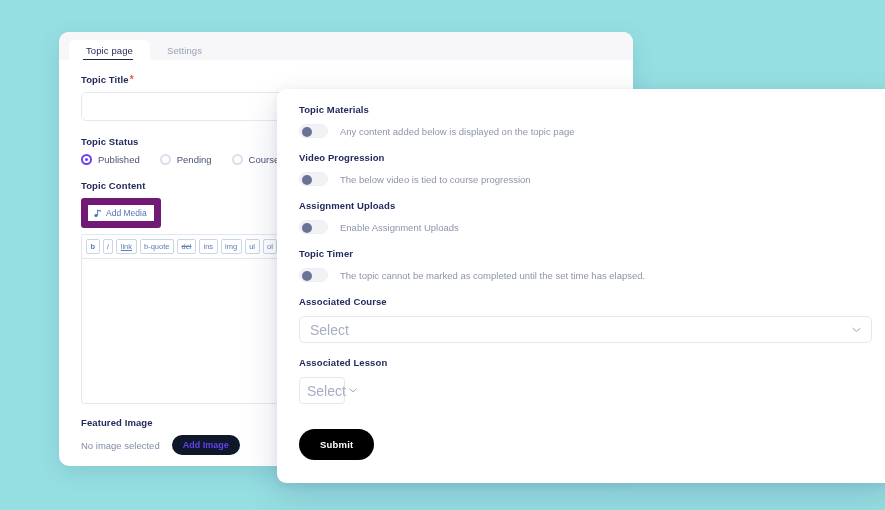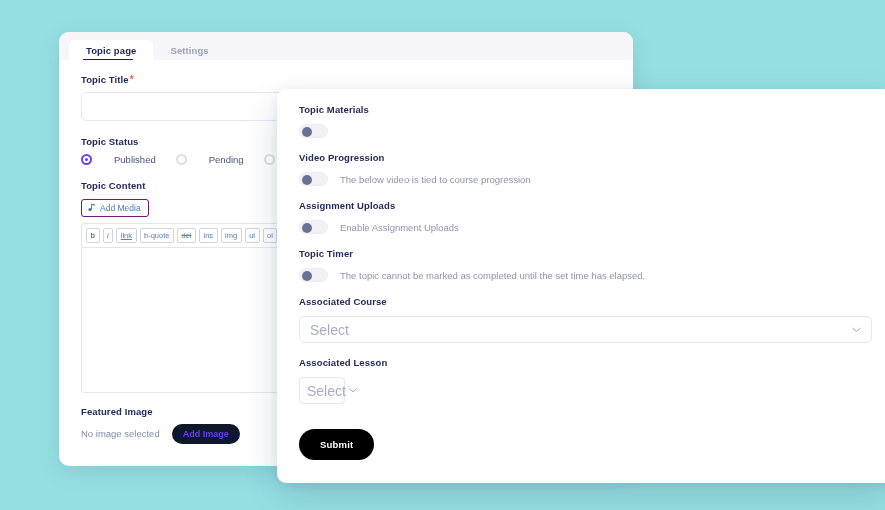--- a/index.html
+++ b/index.html
@@ -31,21 +31,21 @@
     position: relative;
     height: 28px;
     background: #f7f7f9;
     display: flex;
     align-items: stretch;
     padding-left: 10px;
     padding-top: 8px;
   }
   .tab {
     font-size: 9.5px;
-    font-weight: bold;
+    font-weight: normal;
     color: #9aa2b8;
     padding: 0 17px;
     display: flex;
     align-items: center;
     letter-spacing: 0.1px;
     border-radius: 6px 6px 0 0;
   }
   .tab.active {
     background: #ffffff;
     color: #1f2553;
@@ -79,21 +79,21 @@
     font-family: inherit;
     font-size: 10px;
     color: #3b4268;
     padding: 0 9px;
   }
 
   .block { margin-bottom: 15px; }
 
   
   .radio-row { display: flex; align-items: center; gap: 20px; }
-  .radio-item { display: flex; align-items: center; gap: 22px; }
+  .radio-item { display: flex; align-items: center; gap: 6px; }
   .radio-dot {
     width: 11px; height: 11px;
     border-radius: 50%;
     border: 2px solid #dcdfe9;
     background: #fff;
     position: relative;
     flex: none;
   }
   .radio-item.on .radio-dot {
     border-color: #6f3ff5;
@@ -106,21 +106,21 @@
     border-radius: 50%;
     background: #6f3ff5;
   }
   .radio-label { font-size: 9.5px; color: #4a5278; }
 
   
   .addmedia {
     display: inline-flex;
     align-items: center;
     gap: 4px;
-    border: 1px solid #701a75;
+    border: 7px solid #701a75;
     border-radius: 3px;
     background: #fff;
     padding: 3px 7px 3px 5px;
     font-size: 8.5px;
     color: #4f77b8;
   }
   .addmedia svg { display: block; }
 
   
   .editor-wrap { margin-top: 6px; }
@@ -333,20 +333,21 @@
 
 <div id="modal">
 
   
   <div class="m-block">
     <div class="m-lbl">Topic Materials</div>
     <div class="toggle-row">
       <div class="switch">
         <span class="knob"></span>
       </div>
+      <span class="toggle-text">Any content added below is displayed on the topic page</span>
     </div>
   </div>
 
   
   <div class="m-block">
     <div class="m-lbl">Video Progression</div>
     <div class="toggle-row">
       <div class="switch">
         <span class="knob"></span>
       </div>

